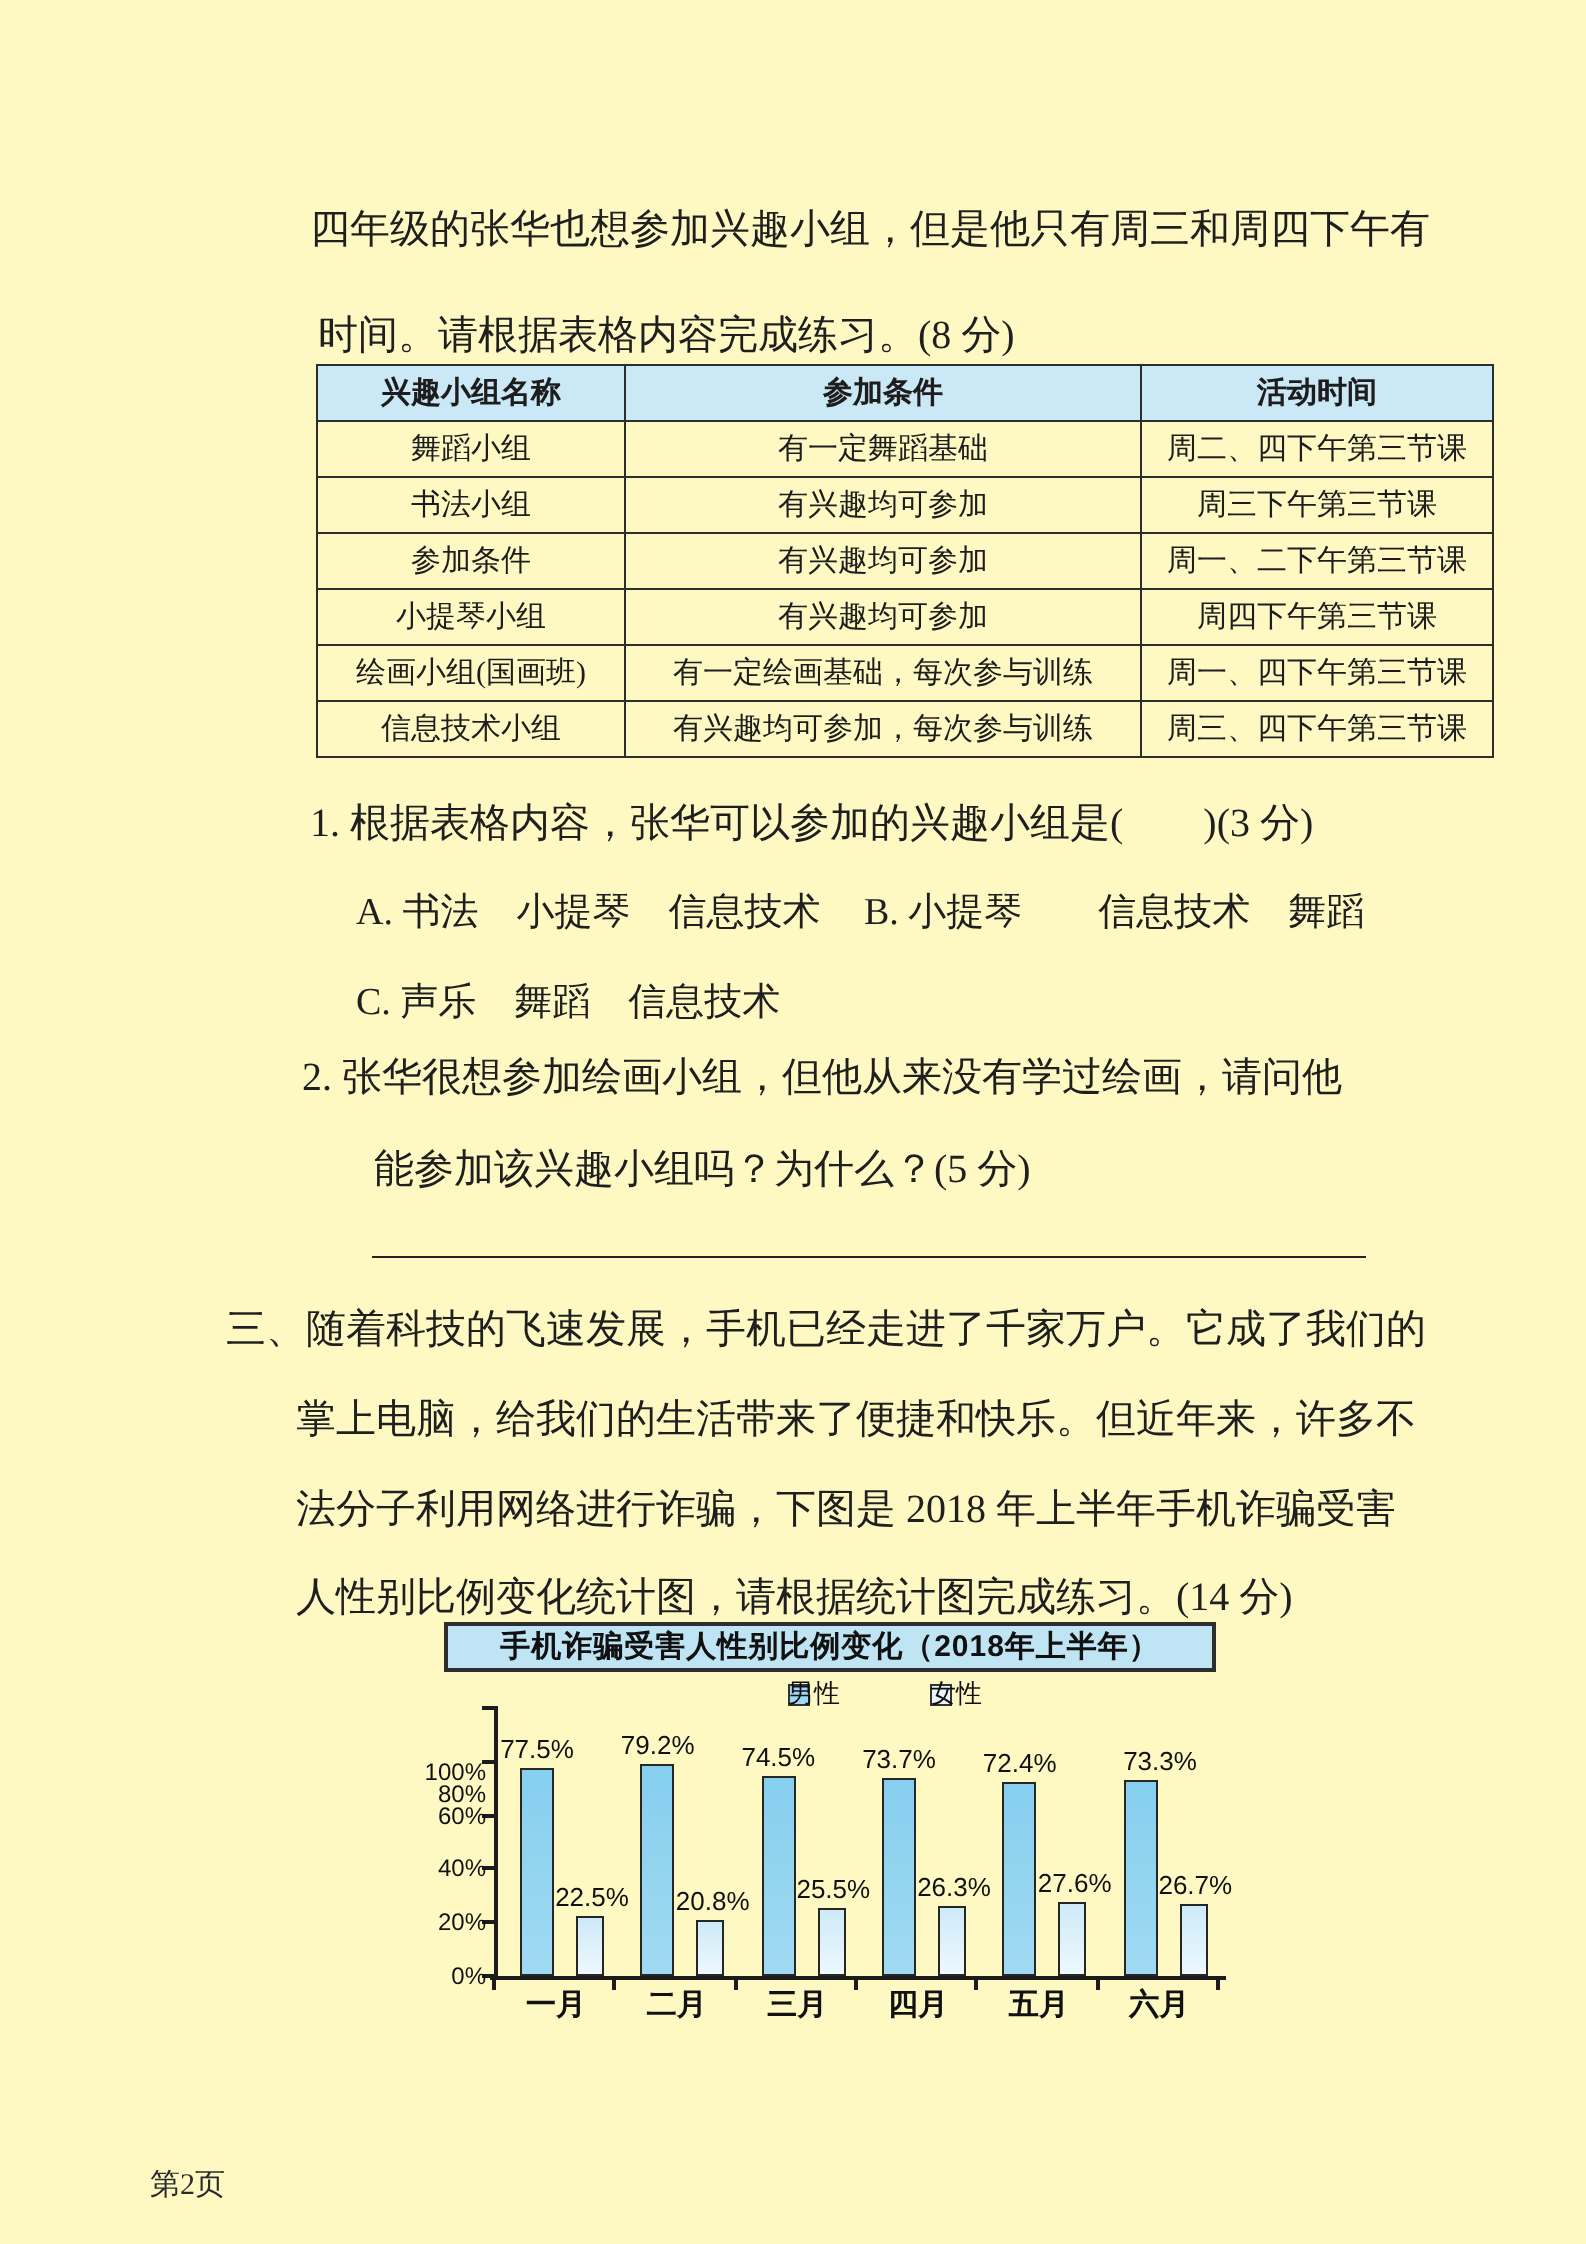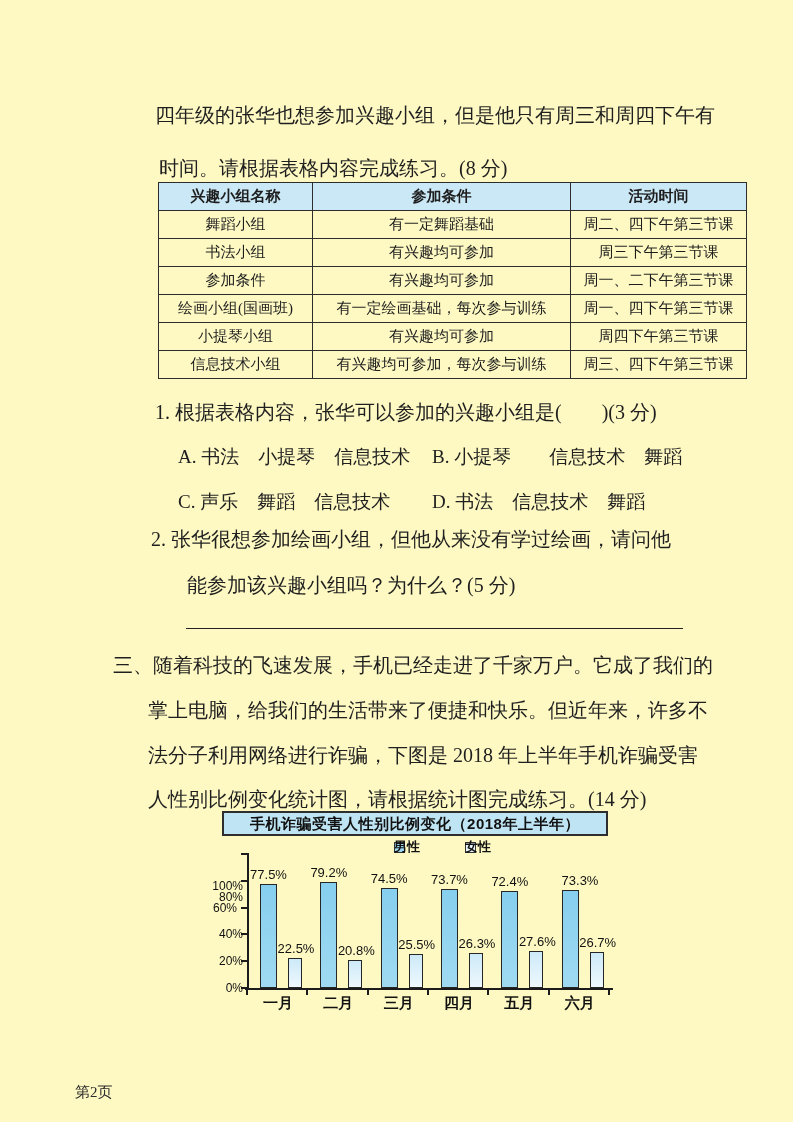--- a/index.html
+++ b/index.html
@@ -45,21 +45,21 @@
   .chart{position:absolute;left:215px;top:808px;width:450px;height:212px;
     font-family:"Liberation Sans",sans-serif;color:#111;}
   .chart *{position:absolute;}
   .chart-title{left:7px;top:3px;width:382px;height:21px;
     background:#bfe4f3;border:2px solid #2e2e2e;
     text-align:center;line-height:21px;font-size:15px;font-weight:600;
     letter-spacing:.5px;white-space:nowrap;}
   .legend{left:7px;top:31px;width:386px;height:16px;
     display:flex;justify-content:center;gap:14px;position:absolute;}
   .legend-item{position:static;display:flex;align-items:center;
-    font-size:13px;font-weight:700;padding-left:43px;}
+    font-size:13px;font-weight:400;padding-left:43px;}
   .swatch{position:static;width:9px;height:9px;border:1.5px solid #333;
     margin-right:3px;display:inline-block;}
   .swatch-m{background:#9ed9f1;}
   .swatch-f{background:#eaf6fc;}
   .y-axis{left:32px;top:45px;width:2px;height:137px;background:#1c1c1c;}
   .x-axis{left:30px;top:180px;width:368px;height:2px;background:#1c1c1c;}
   .ytick{left:26px;width:6px;height:2px;background:#1c1c1c;}
   .xtick{width:2px;height:7px;top:180px;background:#1c1c1c;}
   .ylab{left:-8px;width:36px;text-align:right;font-size:12px;line-height:14px;}
   .bar{box-sizing:border-box;border:1.5px solid #262626;}
@@ -102,42 +102,41 @@
           <td>书法小组</td>
           <td>有兴趣均可参加</td>
           <td>周三下午第三节课</td>
         </tr>
         <tr>
           <td>参加条件</td>
           <td>有兴趣均可参加</td>
           <td>周一、二下午第三节课</td>
         </tr>
         <tr>
+          <td>小提琴小组</td>
+          <td>有兴趣均可参加</td>
+          <td>周四下午第三节课</td>
+        </tr>
+        <tr>
           <td>绘画小组(国画班)</td>
           <td>有一定绘画基础，每次参与训练</td>
           <td>周一、四下午第三节课</td>
-        </tr>
-        <tr>
-          <td>小提琴小组</td>
-          <td>有兴趣均可参加</td>
-          <td>周四下午第三节课</td>
         </tr>
         <tr>
           <td>信息技术小组</td>
           <td>有兴趣均可参加，每次参与训练</td>
           <td>周三、四下午第三节课</td>
         </tr>
       </tbody>
   </table>
 
   <div class="abs bodytext q1">1. 根据表格内容，张华可以参加的兴趣小组是(　　)(3 分)</div>
   <div class="abs opttext optA">A. 书法　小提琴　信息技术</div>
   <div class="abs opttext optB">B. 小提琴　　信息技术　舞蹈</div>
   <div class="abs opttext optC">C. 声乐　舞蹈　信息技术</div>
-  <div class="abs opttext optD">D. 书法　信息技术　舞蹈</div>
 
   <div class="abs bodytext q2-l1">2. 张华很想参加绘画小组，但他从来没有学过绘画，请问他</div>
   <div class="abs bodytext q2-l2">能参加该兴趣小组吗？为什么？(5 分)</div>
   <div class="abs answer-line"></div>
 
   <div class="abs bodytext s3-l1">三、随着科技的飞速发展，手机已经走进了千家万户。它成了我们的</div>
   <div class="abs bodytext s3-l2">掌上电脑，给我们的生活带来了便捷和快乐。但近年来，许多不</div>
   <div class="abs bodytext s3-l3">法分子利用网络进行诈骗，下图是 2018 年上半年手机诈骗受害</div>
   <div class="abs bodytext s3-l4">人性别比例变化统计图，请根据统计图完成练习。(14 分)</div>
 
@@ -155,21 +154,21 @@
     </div>
     <div class="y-axis"></div>
     <div class="x-axis"></div>
   <div class="ytick" style="top: 179px;"></div>
       <div class="ylab" style="top: 173px;">0%</div>
       <div class="ytick" style="top: 152.2px;"></div>
       <div class="ylab" style="top: 146.2px;">20%</div>
       <div class="ytick" style="top: 125.4px;"></div>
       <div class="ylab" style="top: 119.4px;">40%</div>
       <div class="ytick" style="top: 98.6px;"></div>
-      <div class="ylab" style="top: 92.6px; text-align: center;">60%</div>
+      <div class="ylab" style="top: 92.6px;">60%</div>
       <div class="ytick" style="top: 71.8px;"></div>
       <div class="ylab" style="top: 65.8px; margin-top: 16px;">80%</div>
       <div class="ytick" style="top: 45px;"></div>
       <div class="ylab" style="top: 39px; margin-top: 32px;">100%</div>
       <div class="xtick" style="left: 31px;"></div>
       <div class="xtick" style="left: 91.3333px;"></div>
       <div class="xtick" style="left: 151.667px;"></div>
       <div class="xtick" style="left: 212px;"></div>
       <div class="xtick" style="left: 272.333px;"></div>
       <div class="xtick" style="left: 332.667px;"></div>

